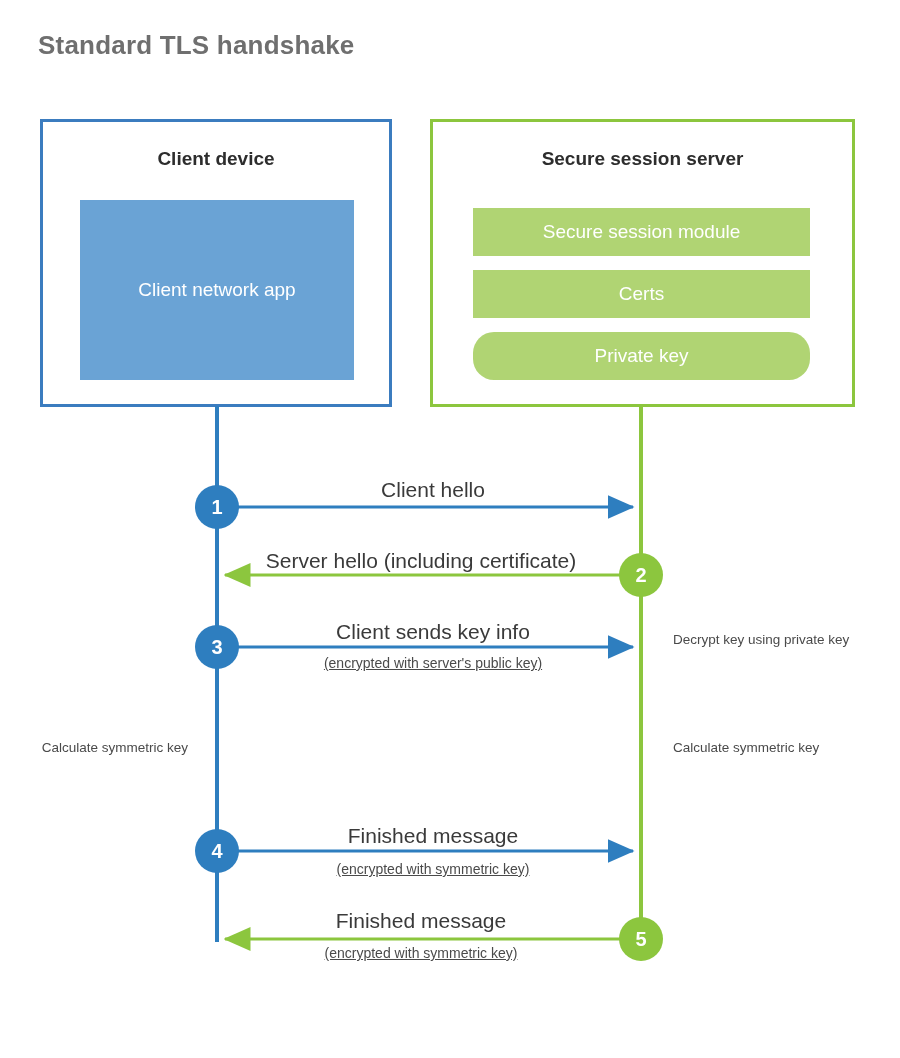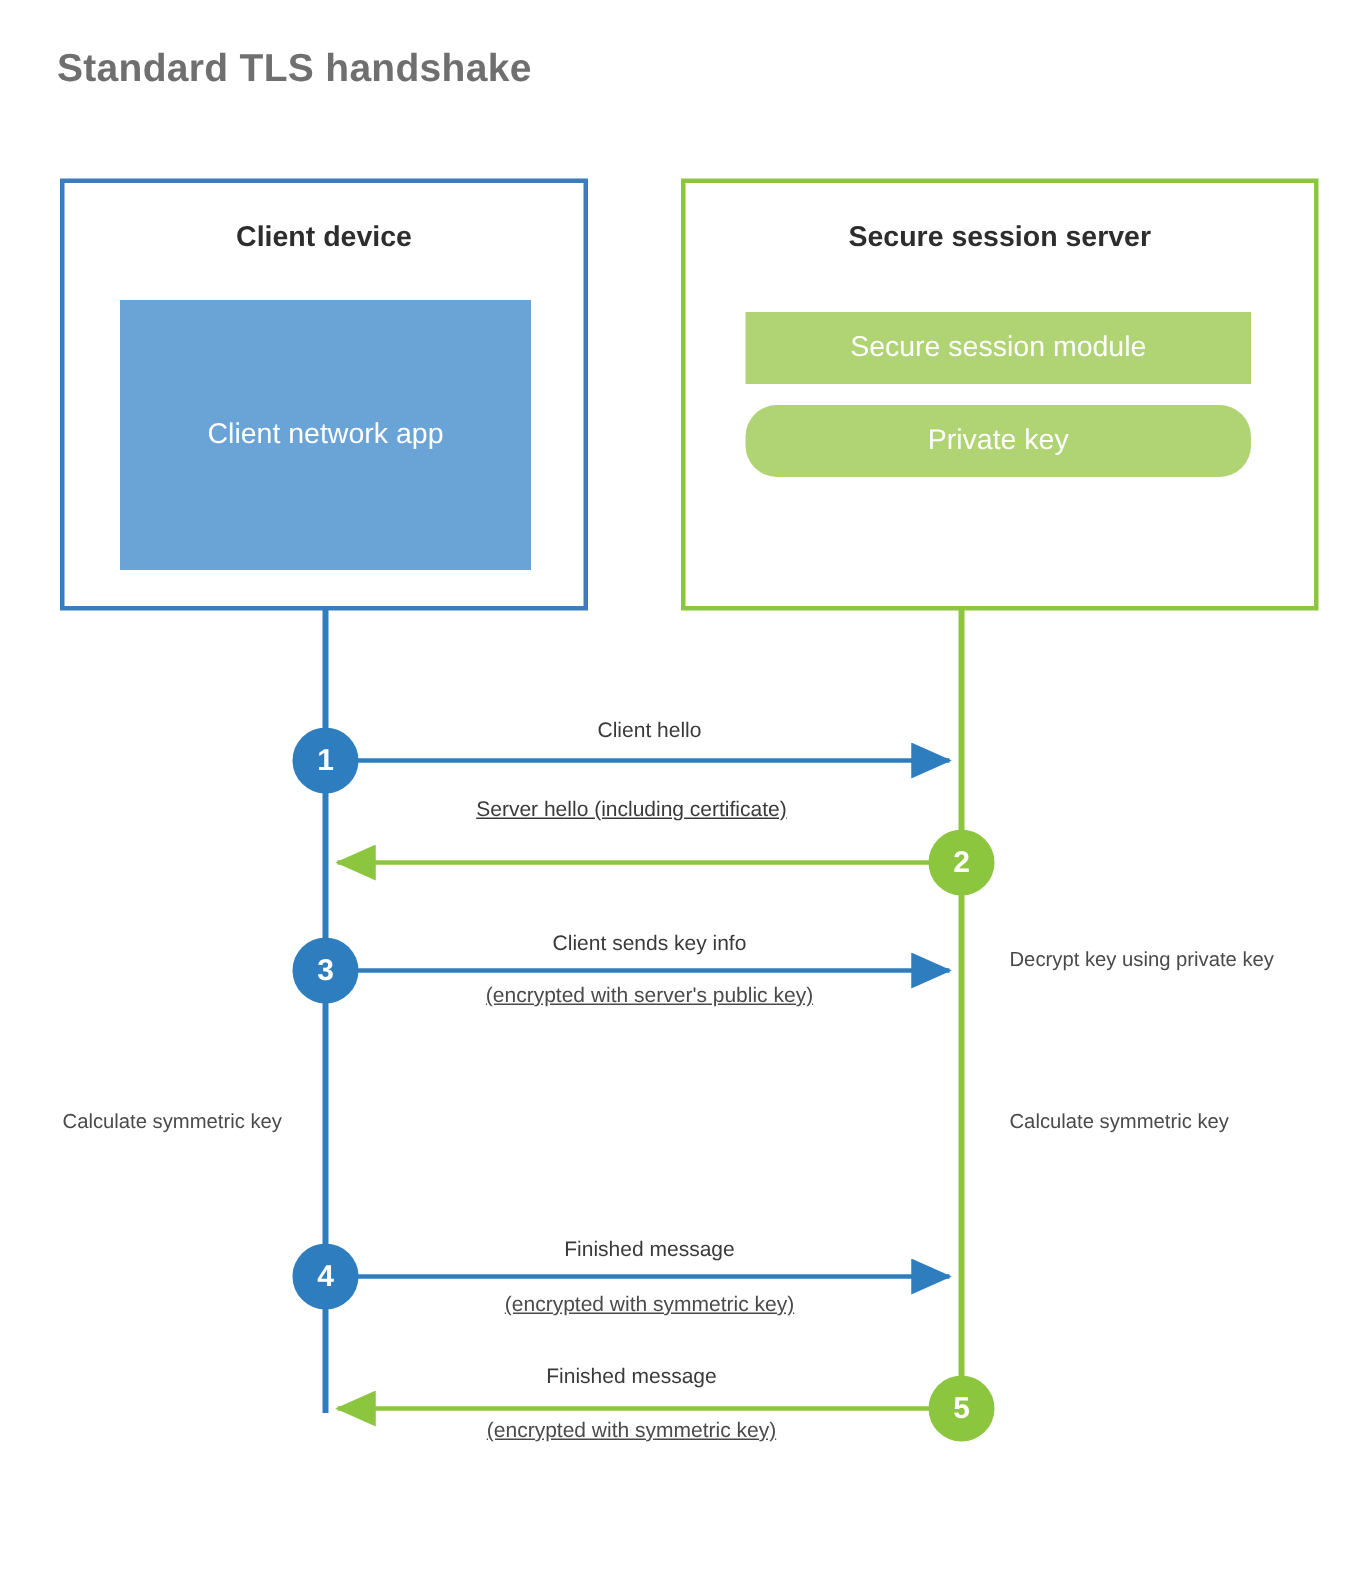--- a/index.html
+++ b/index.html
@@ -38,21 +38,20 @@
     width: 352px;
     height: 288px;
     border: 3px solid #3b7cbf;
   }
   #server-box {
     left: 430px;
     top: 119px;
     width: 425px;
     height: 288px;
     border: 3px solid #8cc63e;
-    margin-left: 24px;
   }
   .entity-title {
     position: absolute;
     left: 0;
     right: 0;
     top: 26px;
     text-align: center;
     font-size: 19px;
     font-weight: bold;
     color: #2d2d2d;
@@ -143,42 +142,42 @@
     width: 900px;
     height: 1058px;
     pointer-events: none;
   }
 
   
   .msg-label {
     position: absolute;
     text-align: center;
     color: #3a3a3a;
-    font-size: 14px;
+    font-size: 21px;
     white-space: nowrap;
   }
   .msg-sublabel {
     position: absolute;
     text-align: center;
     color: #4a4a4a;
     font-size: 14px;
     white-space: nowrap;
     text-decoration: underline;
   }
   .side-note {
     position: absolute;
     color: #4a4a4a;
     font-size: 13.5px;
     line-height: 1.35;
   }
   .side-note.right-side { text-align: left; }
   .side-note.left-side  { text-align: right; }
 
   #label-1 { left: 229px; top: 478px; width: 408px; }
-  #label-2 { left: 229px; top: 531px; width: 384px; text-decoration: underline; }
+  #label-2 { left: 229px; top: 549px; width: 384px; }
   #label-3 { left: 229px; top: 620px; width: 408px; }
   #sublabel-3 { left: 229px; top: 655px; width: 408px; }
   #label-4 { left: 229px; top: 824px; width: 408px; }
   #sublabel-4 { left: 229px; top: 861px; width: 408px; }
   #label-5 { left: 229px; top: 909px; width: 384px; }
   #sublabel-5 { left: 229px; top: 945px; width: 384px; }
 
   #note-decrypt { left: 673px; top: 631px; width: 190px; }
   #note-calc-client { left: 40px; top: 739px; width: 148px; }
   #note-calc-server { left: 673px; top: 739px; width: 190px; }
@@ -190,20 +189,21 @@
 
 <div class="entity-box" id="client-box">
   <div class="entity-title">Client device</div>
   <div id="client-app-block">Client network app</div>
 </div>
 
 <div class="entity-box" id="server-box">
   <div class="entity-title">Secure session server</div>
   <div id="server-modules">
     <div class="server-module">Secure session module</div>
+    <div class="server-module">Certs</div>
     <div class="server-module">Private key</div>
   </div>
 </div>
 
 <div class="lifeline" id="client-lifeline"></div>
 <div class="lifeline" id="server-lifeline"></div>
 
 <svg class="arrow-svg" viewBox="0 0 900 1058" xmlns="http://www.w3.org/2000/svg">
   <defs>
     <marker id="arrowhead-blue" markerWidth="9" markerHeight="8" refX="8.5" refY="4" orient="auto" markerUnits="strokeWidth">

